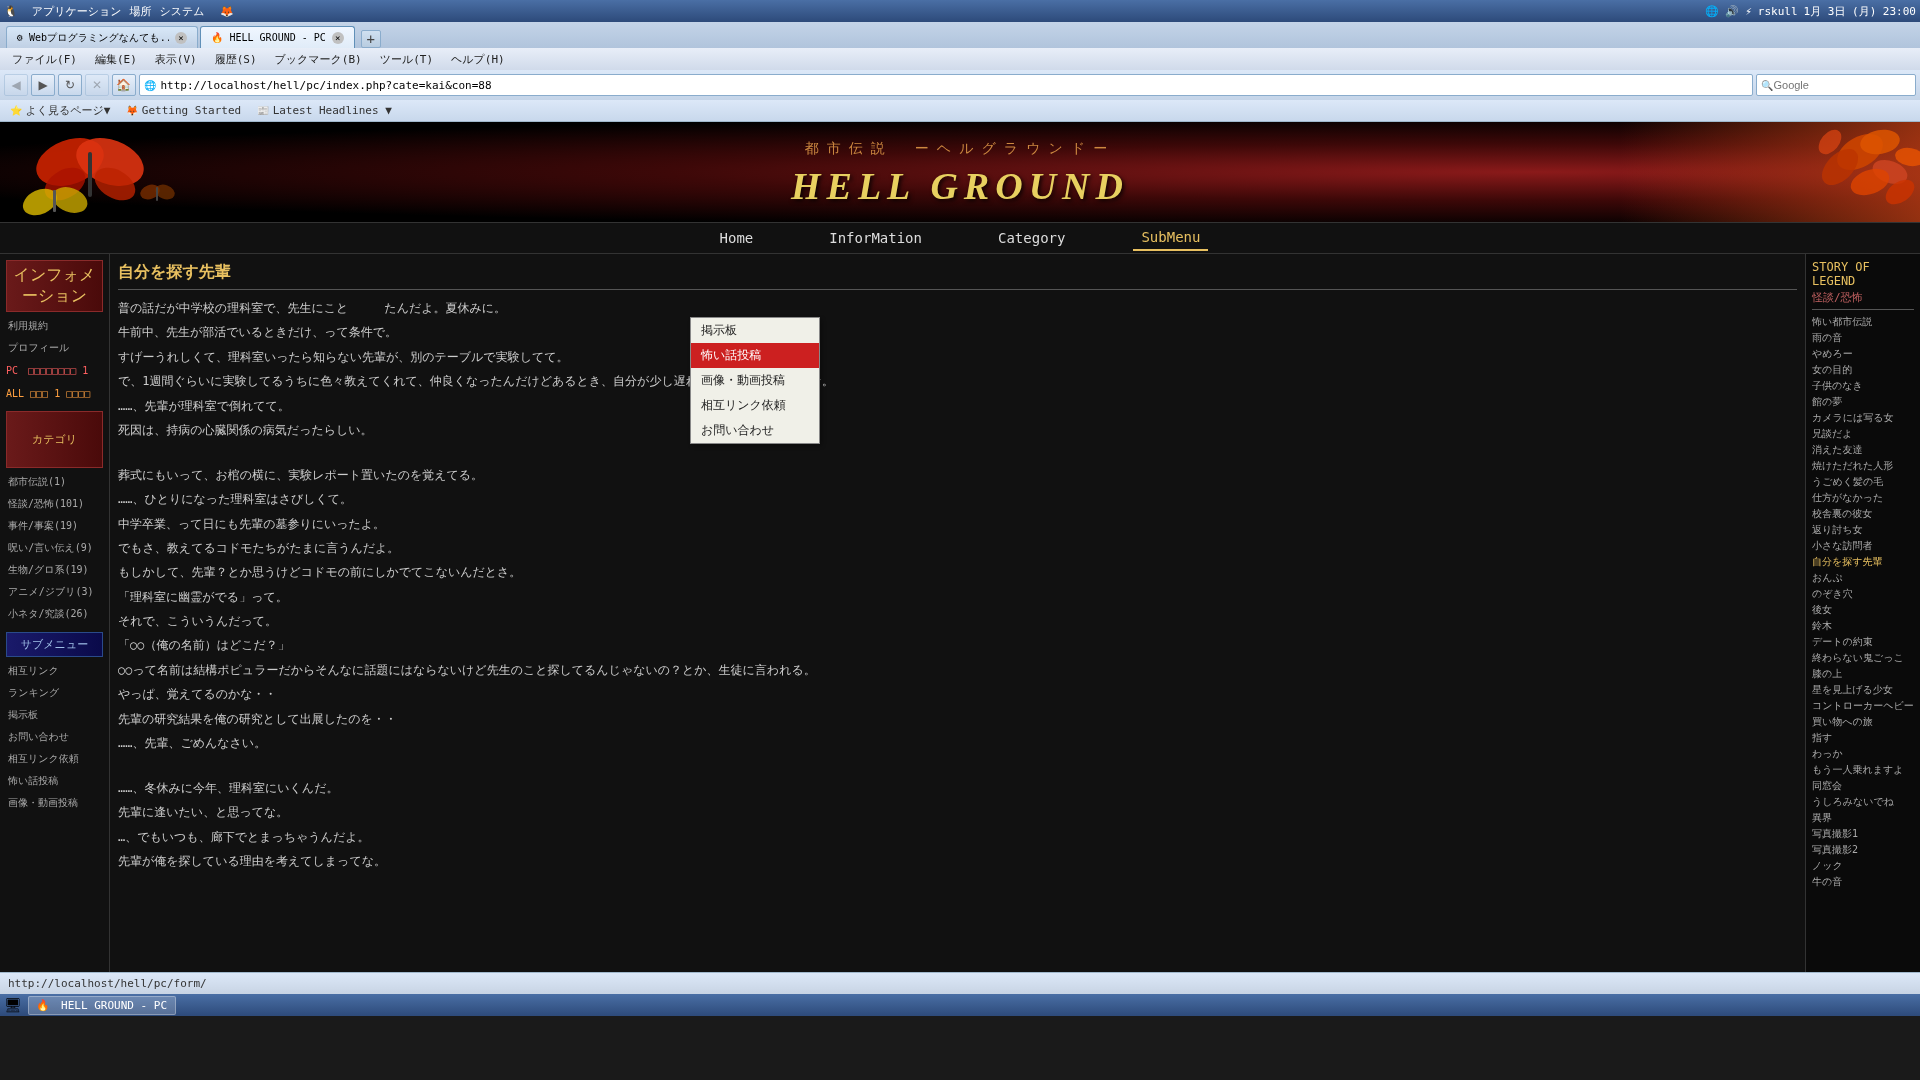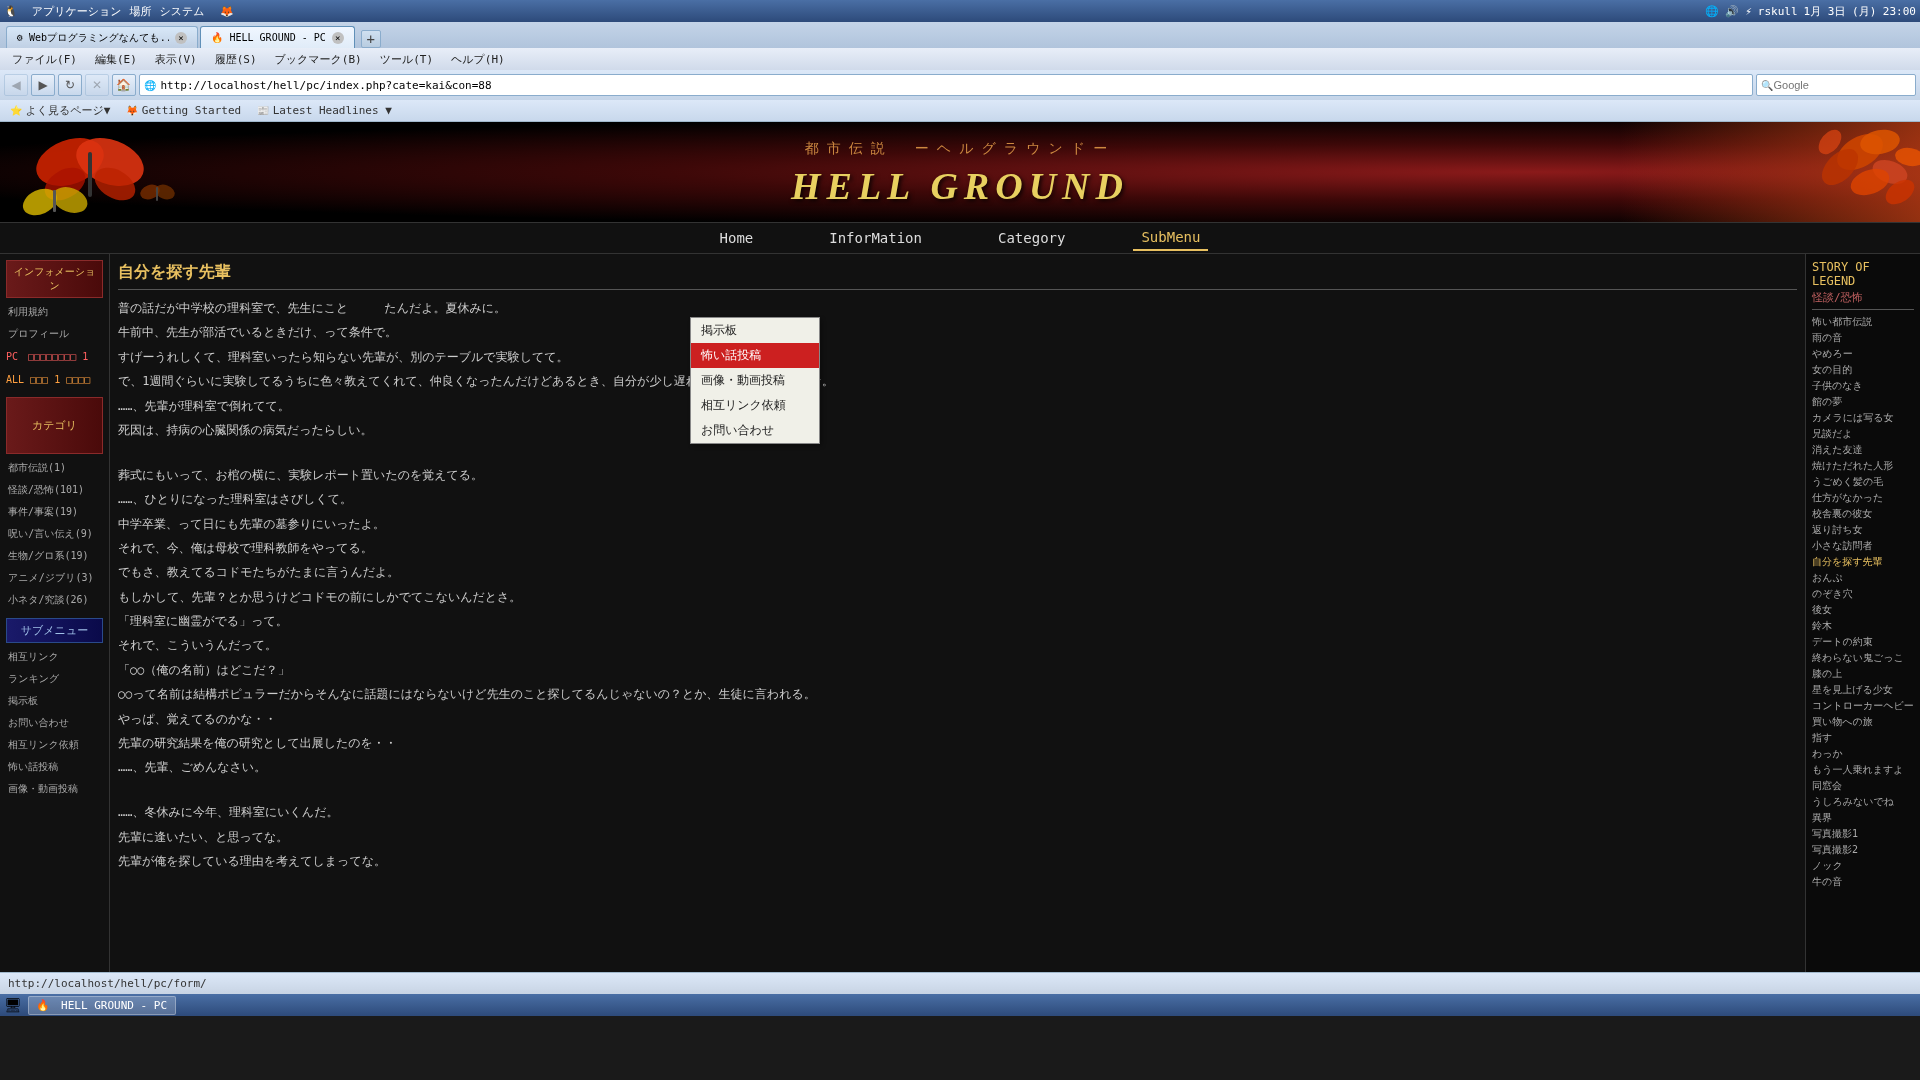--- a/index.html
+++ b/index.html
@@ -321,21 +321,21 @@
       background: #111;
       padding: 6px;
       display: flex;
       flex-direction: column;
       gap: 6px;
       border-right: 1px solid #333;
     }
     .sidebar-section-title {
       background: linear-gradient(to right, #6a1a1a, #4a0a0a);
       color: #e8c060;
-      font-size: 10px;
+      font-size: 16px;
       text-align: center;
       padding: 4px;
       border: 1px solid #8a2a2a;
     }
     .sidebar-item-link {
       color: #aaa;
       font-size: 10px;
       cursor: pointer;
       padding: 1px 2px;
       display: block;
@@ -612,33 +612,33 @@
           <p>普の話だが中学校の理科室で、先生にこと&nbsp;&nbsp;&nbsp;&nbsp;&nbsp;たんだよ。夏休みに。</p>
           <p>牛前中、先生が部活でいるときだけ、って条件で。</p>
           <p>すげーうれしくて、理科室いったら知らない先輩が、別のテーブルで実験してて。</p>
           <p>で、1週間ぐらいに実験してるうちに色々教えてくれて、仲良くなったんだけどあるとき、自分が少し遅れて、午後10時ごろかな。</p>
           <p>……、先輩が理科室で倒れてて。</p>
           <p>死因は、持病の心臓関係の病気だったらしい。</p>
           <br>
           <p>葬式にもいって、お棺の横に、実験レポート置いたのを覚えてる。</p>
           <p>……、ひとりになった理科室はさびしくて。</p>
           <p>中学卒業、って日にも先輩の墓参りにいったよ。</p>
-          <p>それで、今、俺は母校で理科教師をやってる。</p>
           <p>でもさ、教えてるコドモたちがたまに言うんだよ。</p>
           <p>もしかして、先輩？とか思うけどコドモの前にしかでてこないんだとさ。</p>
           <p>「理科室に幽霊がでる」って。</p>
           <p>それで、こういうんだって。</p>
           <p>「○○（俺の名前）はどこだ？」</p>
           <p>○○って名前は結構ポピュラーだからそんなに話題にはならないけど先生のこと探してるんじゃないの？とか、生徒に言われる。</p>
           <p>やっぱ、覚えてるのかな・・</p>
           <p>先輩の研究結果を俺の研究として出展したのを・・</p>
           <p>……、先輩、ごめんなさい。</p>
           <br>
           <p>……、冬休みに今年、理科室にいくんだ。</p>
           <p>先輩に逢いたい、と思ってな。</p>
+          <p>…、でもいつも、廊下でとまっちゃうんだよ。</p>
           <p>先輩が俺を探している理由を考えてしまってな。</p>
         </div>
       </div>
 
       <div id="right-sidebar">
         <div class="story-section-title">STORY OF LEGEND</div>
         <div class="story-subtitle">怪談/恐怖</div>
         <div class="story-divider"></div>
         <a class="story-link">怖い都市伝説</a>
         <a class="story-link">雨の音</a>

